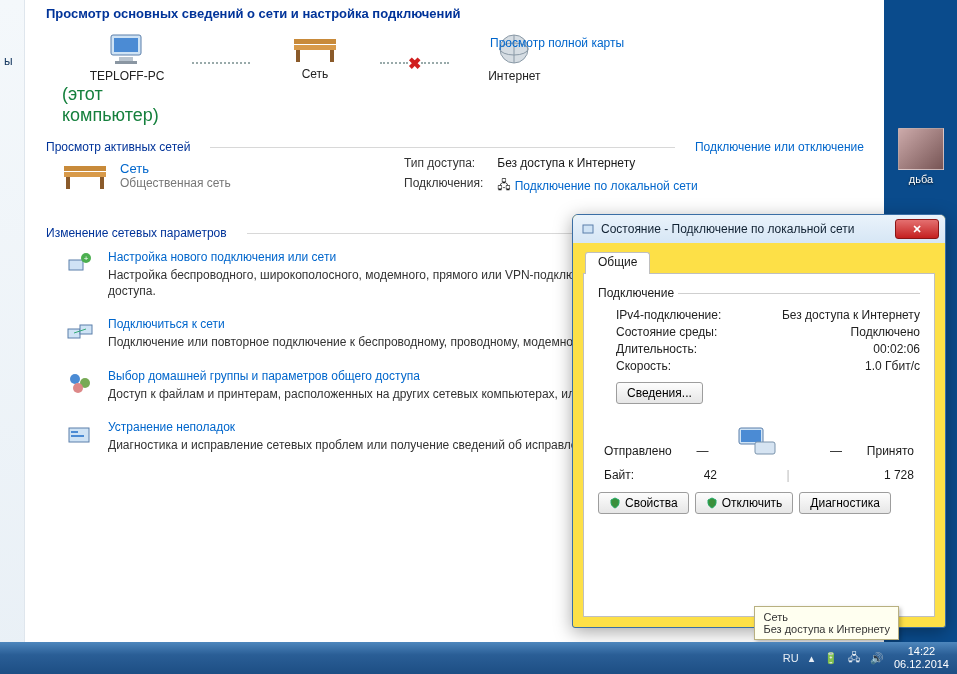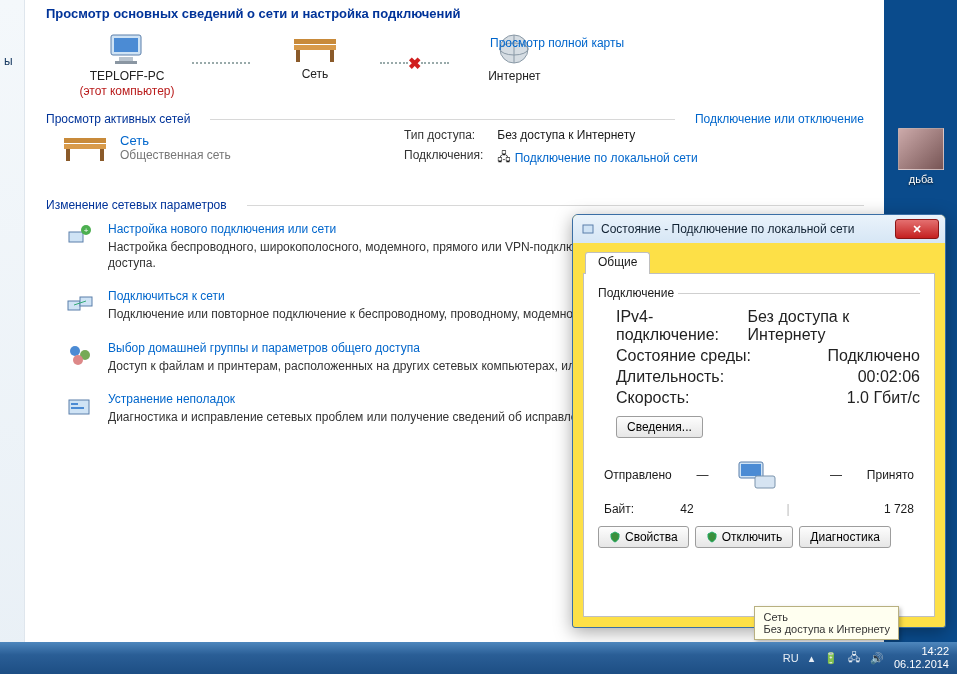--- a/index.html
+++ b/index.html
@@ -2,21 +2,21 @@
 <html><head>
 <meta charset="utf-8">
 <style>
   html,body{margin:0;padding:0;font-family:"Segoe UI",Tahoma,sans-serif;font-size:12px;color:#1a1a1a;background:#0a4b8c;width:957px;height:674px;overflow:hidden;position:relative}
   .cp-window{position:absolute;left:0;top:0;width:884px;height:664px;background:#fff}
   .cp-content{padding:4px 20px 0 46px}
   h1.page-title{font-size:13px;color:#003399;font-weight:700;margin:2px 0 10px}
   .netmap{display:flex;align-items:flex-start;gap:0;margin-left:16px}
   .node{display:flex;flex-direction:column;align-items:center;width:130px}
   .node-label{font-size:12px;color:#222;margin-top:2px;text-align:center;line-height:1.25}
-  .node-sublabel{font-size:12px;color:#b91c1c}
+  .node-sublabel{font-size:18px;color:#15803d}
   .edge{display:flex;align-items:center;height:36px;position:relative;top:14px}
   .edge-line{border-top:2px dotted #9aa;height:0;width:58px}
   .edge .x{color:#d02020;font-weight:700;font-size:16px;margin:0 0}
   .link{color:#0066cc;cursor:pointer}
   .fullmap{position:absolute;left:490px;top:36px;color:#0066cc}
   .section-hd{color:#003399;font-size:12px;margin:14px 0 4px;display:flex;align-items:center;gap:20px}
   .section-hd .rule{flex:1;height:1px;background:#d8d8d8}
   .active-nets{position:relative;margin-top:4px;margin-bottom:10px}
   .net-left{display:flex;align-items:center;gap:10px;margin-left:14px}
   .bench-lg{width:50px;height:34px}
@@ -38,36 +38,36 @@
   .dlg{position:absolute;left:572px;top:214px;width:372px;height:412px;background:#fde047;border:1px solid #3a6ea5;border-radius:6px 6px 3px 3px;box-shadow:0 4px 18px rgba(0,0,0,.35);overflow:hidden}
   .dlg-titlebar{height:28px;background:linear-gradient(#eaf3fb,#d6e6f5);display:flex;align-items:center;padding:0 6px 0 8px;font-size:12px;color:#123}
   .dlg-titlebar .sysico{width:14px;height:14px;margin-right:6px}
   .dlg-close{margin-left:auto;width:42px;height:18px;border-radius:3px;background:linear-gradient(#e47070,#c42020);border:1px solid #8a1515;color:#fff;display:flex;align-items:center;justify-content:center;font-weight:700;font-size:11px;cursor:pointer}
   .dlg-body{padding:8px 10px 10px}
   .tabstrip{border-bottom:1px solid #bfbfbf;height:22px;position:relative}
   .tab{position:absolute;top:1px;left:2px;height:21px;background:#fff;border:1px solid #bfbfbf;border-bottom:1px solid #fff;border-radius:3px 3px 0 0;padding:2px 12px 0;font-size:12px;cursor:pointer}
   .tab-panel{background:#fff;border:1px solid #bfbfbf;border-top:none;padding:12px 14px 14px;height:316px;position:relative}
   .group-hd{color:#202020;font-size:12px;display:flex;align-items:center;gap:4px;margin:0 0 8px}
   .group-hd .rule{flex:1;height:1px;background:#cfcfcf}
-  .kv{display:flex;justify-content:space-between;font-size:16px;margin:3px 0 3px 18px}
+  .kv{display:flex;justify-content:space-between;font-size:12px;margin:3px 0 3px 18px}
   .kv .k{color:#222}
   .kv .v{color:#222}
   .btn{display:inline-flex;align-items:center;gap:4px;height:22px;padding:8px 10px;background:linear-gradient(#fdfdfd,#e6e6e6);border:1px solid #9d9d9d;border-radius:3px;font-size:12px;cursor:pointer}
   .detailsbtn{margin:6px 0 0 18px}
   .activity{margin-top:20px}
-  .act-row{display:flex;align-items:center;justify-content:space-between;margin:6px 6px 0}
+  .act-row{display:flex;align-items:flex-end;justify-content:space-between;margin:6px 6px 0}
   .act-row .mid{width:72px;text-align:center}
   .act-values{display:flex;justify-content:space-between;margin:10px 6px 0;font-size:12px}
   .dlg-buttons{display:flex;gap:6px;justify-content:flex-start;margin-top:10px}
   .shield{width:12px;height:12px}
 
   
   .taskbar{position:absolute;left:0;bottom:0;width:957px;height:32px;background:linear-gradient(#4e87bd,#2a5e96 40%,#1d4e84);display:flex;align-items:center;color:#fff;font-size:11px}
   .tray{margin-left:auto;display:flex;align-items:center;gap:10px;padding-right:8px}
-  .tray .clock{text-align:right;line-height:1.15}
+  .tray .clock{text-align:center;line-height:1.15}
   .tray .glyph{opacity:.9}
   .balloon{position:absolute;right:58px;bottom:34px;background:#fffff0;border:1px solid #b8b080;padding:4px 8px;font-size:11px;color:#333;box-shadow:2px 2px 4px rgba(0,0,0,.25)}
   .balloon .bt{font-weight:400}
 
   
   .deskicon{position:absolute;right:6px;top:128px;width:60px;text-align:center;color:#fff;font-size:11px;text-shadow:0 1px 2px rgba(0,0,0,.8)}
   .deskicon .thumb{width:44px;height:40px;margin:0 auto 3px;background:linear-gradient(135deg,#caa 0%,#977 60%,#755 100%);border:1px solid rgba(255,255,255,.4)}
 
   
   svg{display:block}
@@ -262,21 +262,21 @@
                 <rect x="6" y="4" width="24" height="16" rx="2" fill="#cfe3f5" stroke="#5b7faa"></rect>
                 <rect x="8" y="6" width="20" height="12" fill="#4b8bd4"></rect>
                 <rect x="22" y="18" width="20" height="12" rx="2" fill="#d6e4f2" stroke="#7a93ac"></rect>
               </svg>
           </span>
           <span>—</span>
           <span>Принято</span>
         </div>
         <div class="act-values">
           <span>Байт:</span>
-          <span style="width:60px;text-align:left">42</span>
+          <span style="width:60px;text-align:center">42</span>
           <span style="color:#bbb">|</span>
           <span style="width:78px;text-align:right">1 728</span>
         </div>
       </div>
 
       <div class="dlg-buttons">
         <button class="btn">
             <svg class="shield" viewBox="0 0 12 12">
               <path d="M6 1 L10 3 V6 C10 9 6 11 6 11 C6 11 2 9 2 6 V3 Z" fill="#3b8f3b" stroke="#2a6"></path>
             </svg>

